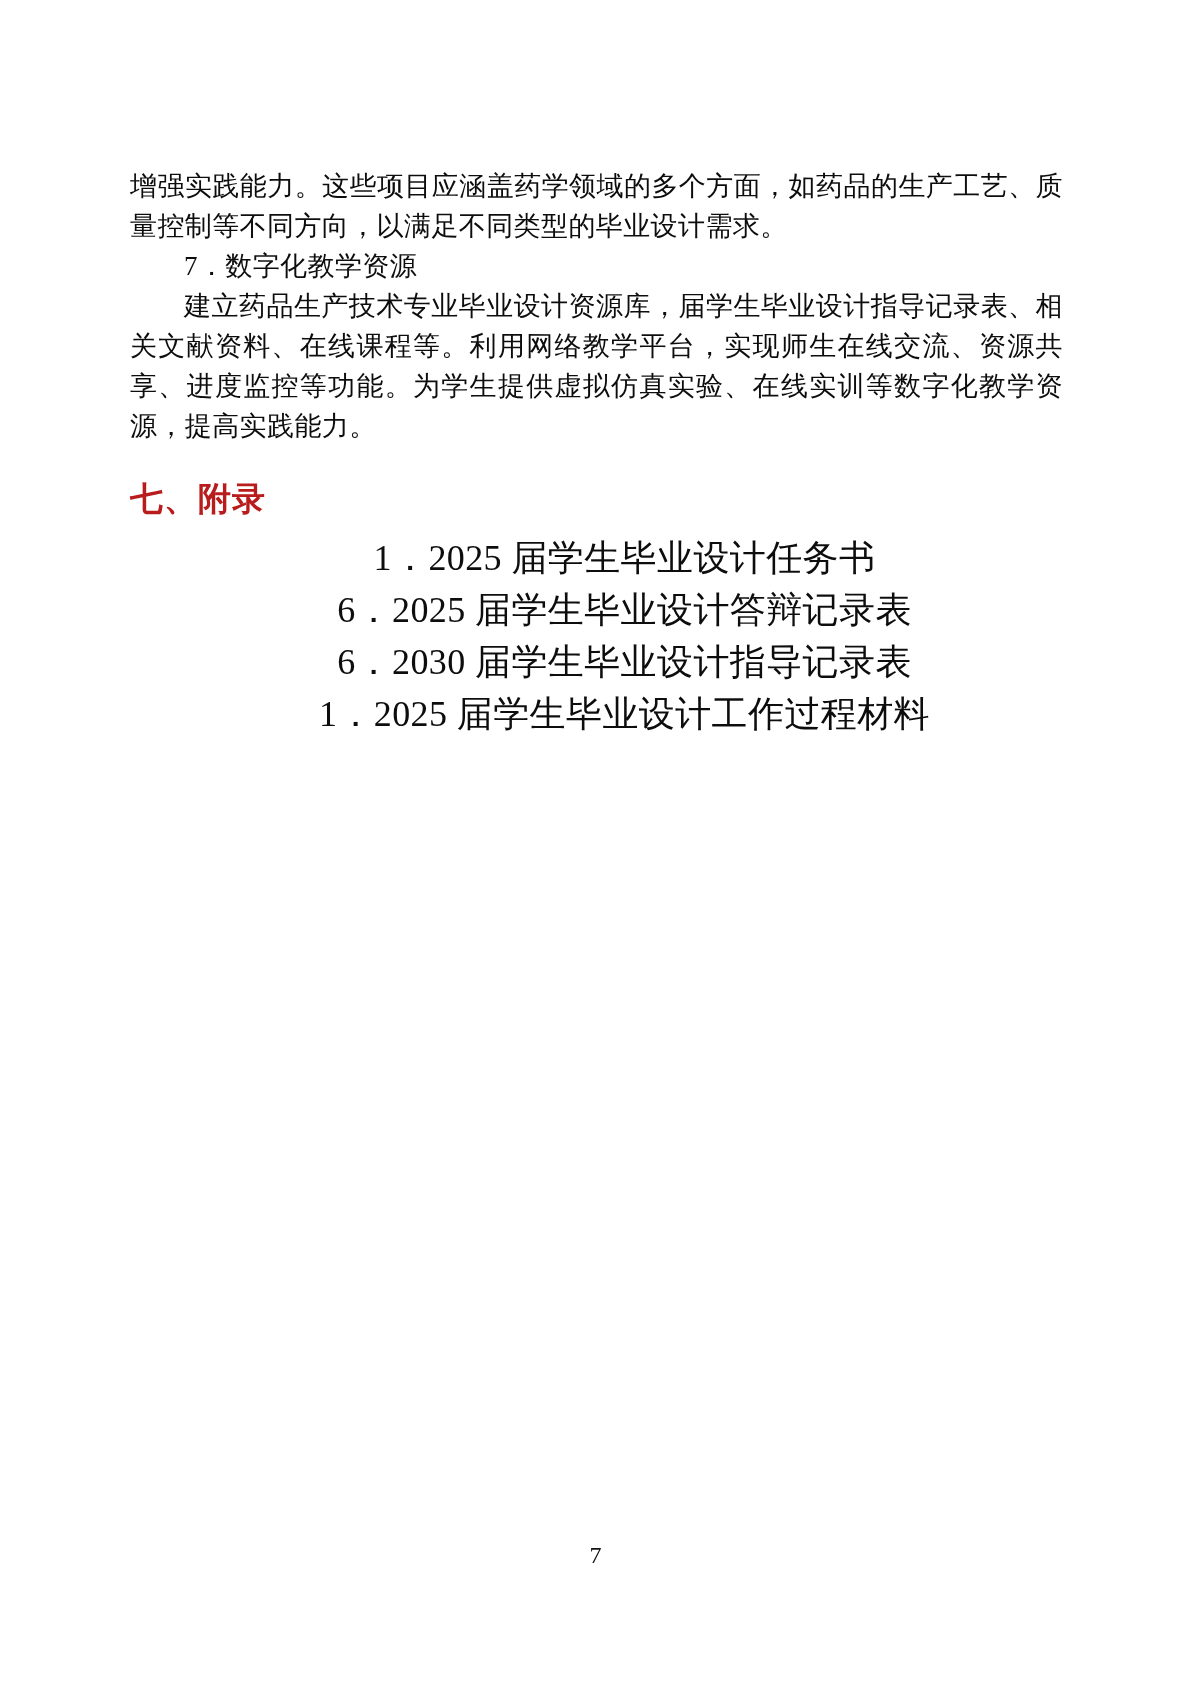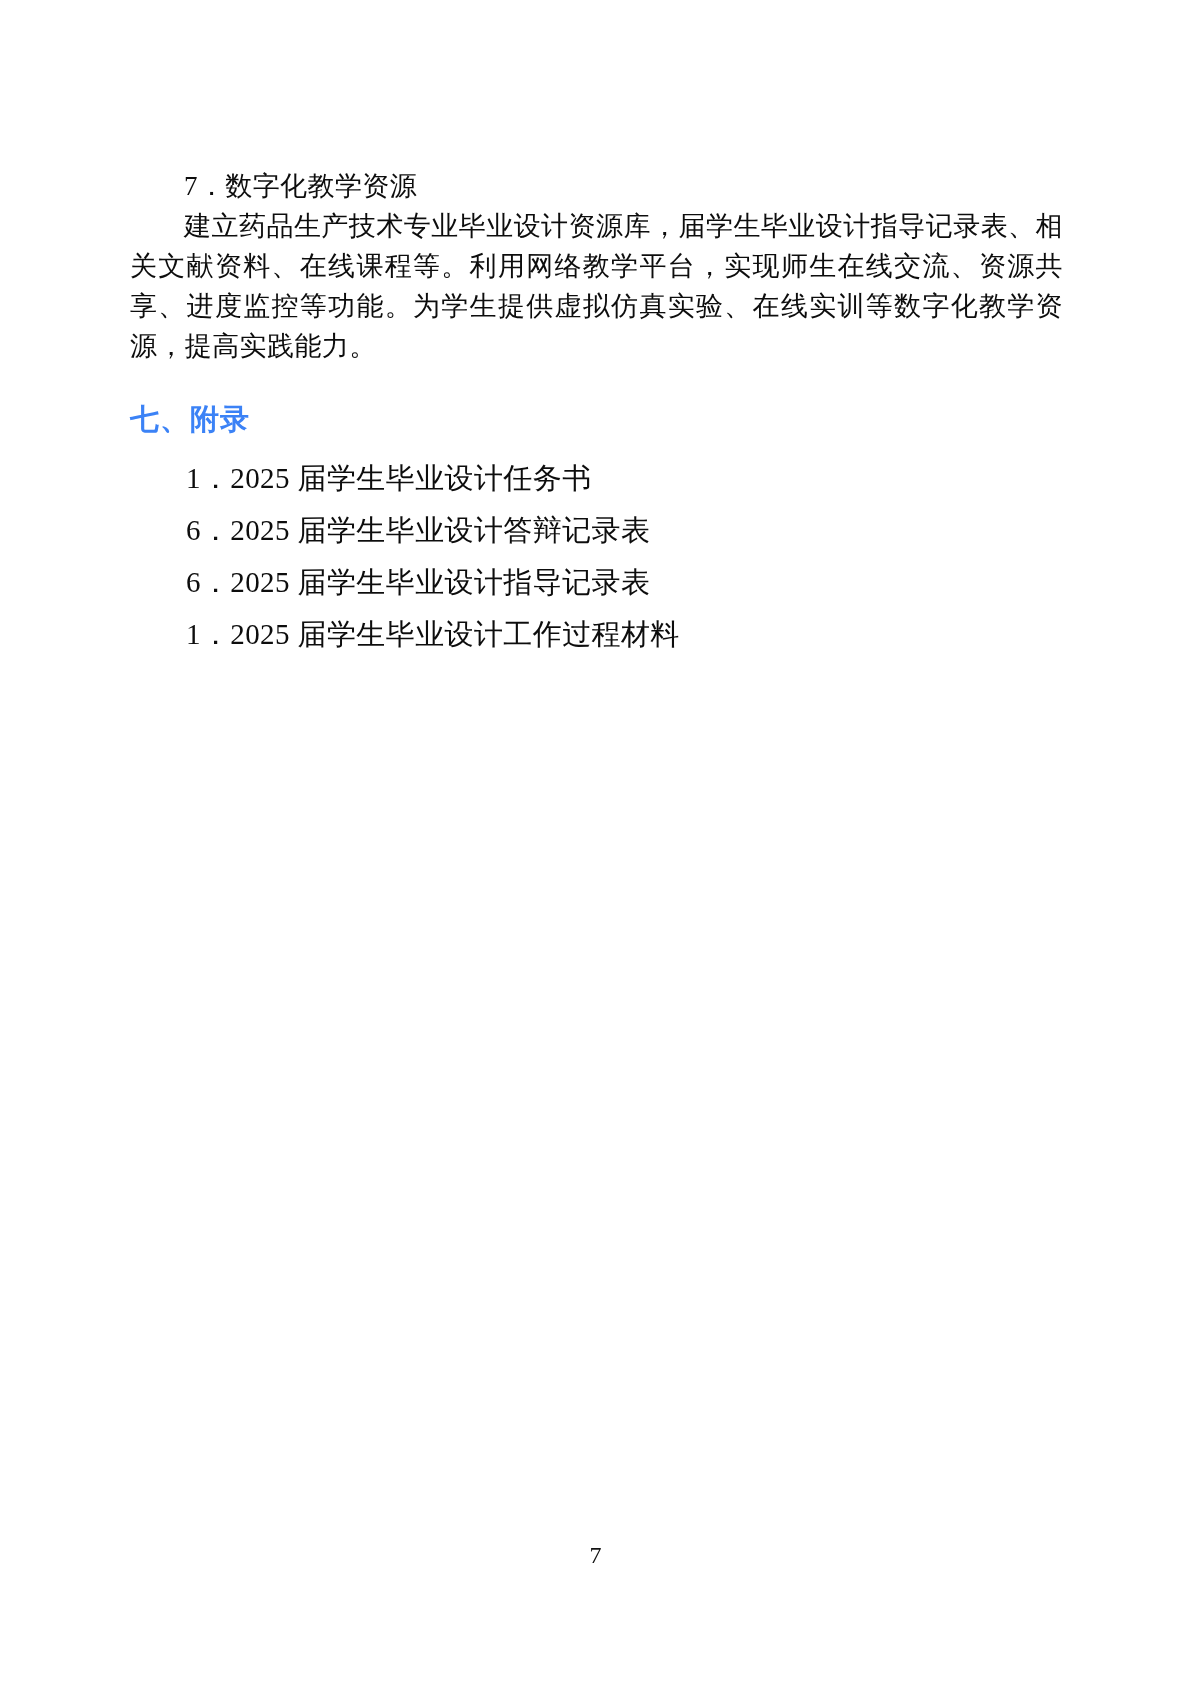--- a/index.html
+++ b/index.html
@@ -29,62 +29,64 @@
     text-align: justify;
     letter-spacing: 0.4px;
   }
   .indent-2em {
     text-indent: 2em;
   }
   .section-heading {
     margin: 30px 0 10px 0;
     font-family: Liberation Serif, serif;
     font-weight: 700;
-    font-size: 29px;
+    font-size: 33px;
     line-height: 46px;
     letter-spacing: 1px;
-    color: #3b82f6;
+    color: #b91c1c;
   }
   .appendix-list {
     margin: 0;
   }
   .appendix-item {
     margin: 0;
     padding-left: 56px;
-    font-size: 29px;
+    font-size: 36px;
     line-height: 52px;
     letter-spacing: 0.4px;
     white-space: nowrap;
+    text-align: center;
   }
   .page-number {
     position: absolute;
     top: 1540px;
     left: 0;
     width: 100%;
     text-align: center;
     font-size: 24px;
     line-height: 30px;
     color: #111111;
   }
 </style>
 </head>
 <body>
 
 <div class="page">
   <div class="content">
 
+    <p class="body-para">增强实践能力。这些项目应涵盖药学领域的多个方面，如药品的生产工艺、质量控制等不同方向，以满足不同类型的毕业设计需求。</p>
 
     <p class="body-para indent-2em">7．数字化教学资源</p>
 
     <p class="body-para indent-2em">建立药品生产技术专业毕业设计资源库，届学生毕业设计指导记录表、相关文献资料、在线课程等。利用网络教学平台，实现师生在线交流、资源共享、进度监控等功能。为学生提供虚拟仿真实验、在线实训等数字化教学资源，提高实践能力。</p>
 
     <h2 class="section-heading">七、附录</h2>
 
     <div class="appendix-list">
       <p class="appendix-item">1．2025 届学生毕业设计任务书</p>
       <p class="appendix-item">6．2025 届学生毕业设计答辩记录表</p>
-      <p class="appendix-item">6．2025 届学生毕业设计指导记录表</p>
+      <p class="appendix-item">6．2030 届学生毕业设计指导记录表</p>
       <p class="appendix-item">1．2025 届学生毕业设计工作过程材料</p>
     </div>
   </div>
 
   <div class="page-number">7</div>
 </div>
 
 </body></html>

